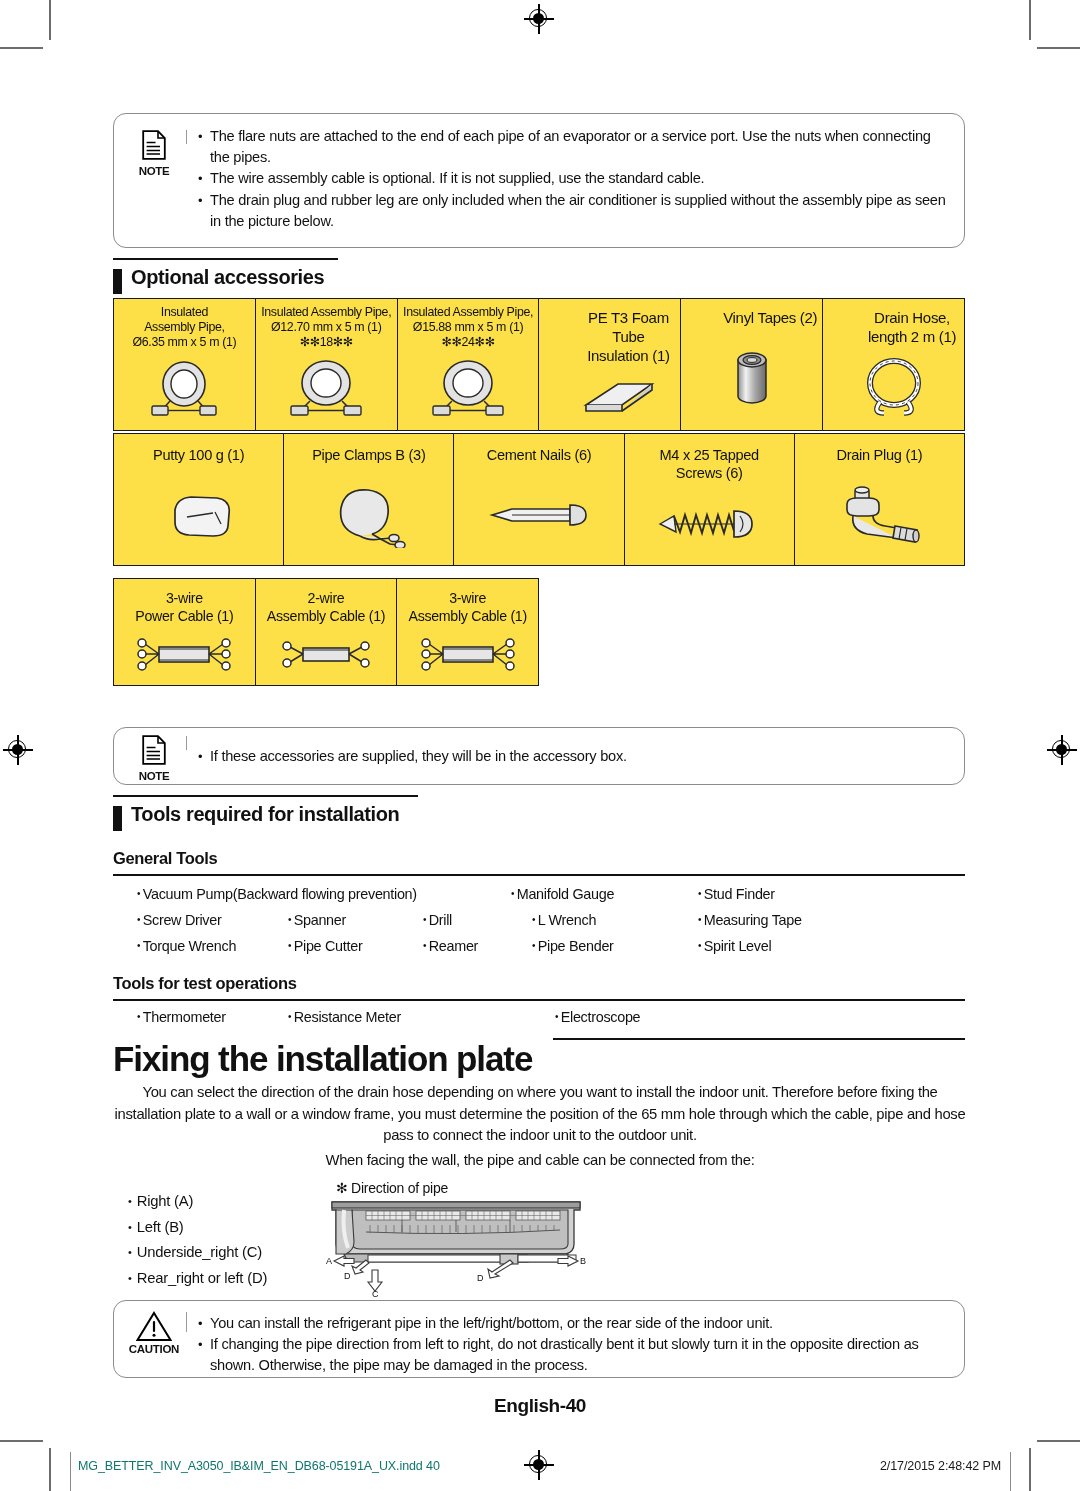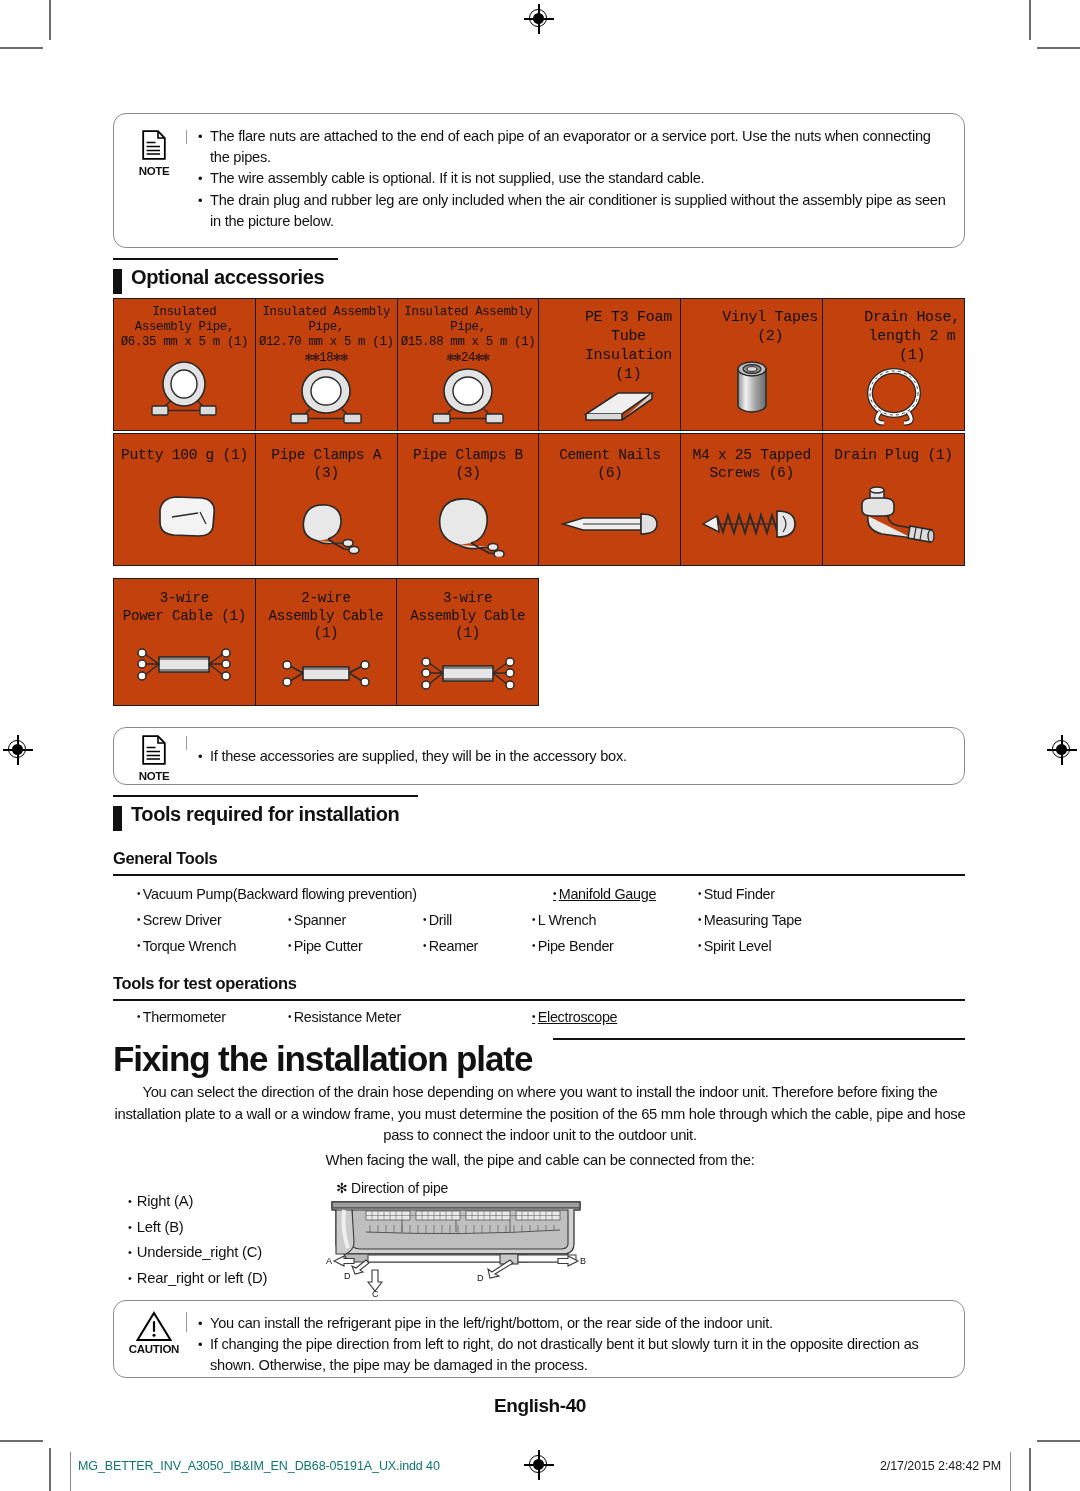--- a/index.html
+++ b/index.html
@@ -36,21 +36,21 @@
   .ico-label{font-size:11.5px;font-weight:bold;letter-spacing:-0.3px;margin-top:1px;line-height:12px;}
 
   
   .sec{position:absolute;}
   .sec .bar{position:absolute;left:0;top:3px;width:9px;height:25px;background:#111;}
   .sec .ttl{position:absolute;left:18px;top:0;font-size:20px;font-weight:bold;letter-spacing:-0.4px;
     white-space:nowrap;}
   .sec .rule{position:absolute;left:0;top:-8px;height:2.4px;background:#111;}
 
   
-  .tbl{position:absolute;border:1.8px solid #1a1a1a;box-sizing:border-box;display:flex;background:#c2410c;font-family:Liberation Mono, monospace;}
+  .tbl{position:absolute;border:1.8px solid #1a1a1a;box-sizing:border-box;display:flex;background:#fde047;}
   .tcell{flex:1 1 0;border-right:1.8px solid #1a1a1a;box-sizing:border-box;
     display:flex;flex-direction:column;align-items:center;}
   .tcell:last-child{border-right:none;}
   .tcell .cap{font-size:12.4px;line-height:15.2px;text-align:center;letter-spacing:-0.35px;
     padding:6px 3px 0;width:100%;box-sizing:border-box;}
   .tcell .art{flex:1;display:flex;align-items:center;justify-content:center;width:100%;}
   .big .cap{font-size:15px;line-height:19px;letter-spacing:-0.3px;padding-top:9px;padding-left:40px;}
   .r2 .cap{font-size:14.6px;line-height:18px;letter-spacing:-0.3px;padding-top:12px;}
   .r3 .cap{font-size:14.2px;line-height:17.5px;letter-spacing:-0.3px;padding-top:11px;}
 
@@ -251,32 +251,20 @@
       <div class="cap">Putty 100 g (1)</div>
       <div class="art">
         <svg width="92" height="58" viewBox="0 0 92 58">
           <path d="M22 24 Q24 12 38 11 L64 12 Q78 14 76 28 L75 40 Q74 50 60 50 L36 49 Q22 48 22 36 Z" fill="#f3f3f3" stroke="#2a2a2a" stroke-width="1.7"></path>
           <path d="M34 31 L60 27" stroke="#2a2a2a" stroke-width="1.3"></path>
           <path d="M62 26 L68 38" stroke="#2a2a2a" stroke-width="1.3"></path>
         </svg>
       </div>
     </div>
 
-    <div class="tcell r2">
-      <div class="cap">Pipe Clamps A (3)</div>
-      <div class="art">
-        <svg width="84" height="62" viewBox="0 0 84 62">
-          <path d="M34 48 Q16 44 20 26 Q24 10 42 12 Q58 14 57 30 Q56 42 44 46" fill="#e8e8e8" stroke="#2a2a2a" stroke-width="1.7"></path>
-          <path d="M34 48 Q40 52 50 50 L62 50" fill="#e8e8e8" stroke="#2a2a2a" stroke-width="1.7"></path>
-          <path d="M44 46 Q52 52 60 56 L68 57" fill="none" stroke="#2a2a2a" stroke-width="1.7"></path>
-          <ellipse cx="64" cy="50" rx="5" ry="3.6" fill="#e8e8e8" stroke="#2a2a2a" stroke-width="1.5"></ellipse>
-          <ellipse cx="70" cy="57" rx="5" ry="3.6" fill="#e8e8e8" stroke="#2a2a2a" stroke-width="1.5"></ellipse>
-        </svg>
-      </div>
-    </div>
 
     <div class="tcell r2">
       <div class="cap">Pipe Clamps B (3)</div>
       <div class="art">
         <svg width="90" height="66" viewBox="0 0 90 66">
           <path d="M36 54 Q14 48 17 26 Q21 6 44 8 Q66 11 64 32 Q62 48 48 52" fill="#e8e8e8" stroke="#2a2a2a" stroke-width="1.7"></path>
           <path d="M36 54 Q44 59 56 57 L68 56" fill="#e8e8e8" stroke="#2a2a2a" stroke-width="1.7"></path>
           <path d="M48 52 Q58 58 66 62 L74 63" fill="none" stroke="#2a2a2a" stroke-width="1.7"></path>
           <ellipse cx="70" cy="56" rx="5" ry="3.6" fill="#e8e8e8" stroke="#2a2a2a" stroke-width="1.5"></ellipse>
           <ellipse cx="76" cy="63" rx="5" ry="3.6" fill="#e8e8e8" stroke="#2a2a2a" stroke-width="1.5"></ellipse>
@@ -318,21 +306,21 @@
           <path d="M26 32 Q24 46 40 50 L70 54" fill="#e8e8e8" stroke="#2a2a2a" stroke-width="1.6"></path>
           <path d="M46 32 Q46 40 58 42 L70 44" fill="none" stroke="#2a2a2a" stroke-width="1.6"></path>
           <path d="M68 42 L90 46 L88 58 L66 54 Z" fill="#dcdcdc" stroke="#2a2a2a" stroke-width="1.6"></path>
           <path d="M74 43.5 L72 55 M80 44.5 L78 56" stroke="#2a2a2a" stroke-width="1.2"></path>
           <ellipse cx="89" cy="52" rx="3" ry="6" fill="#cfcfcf" stroke="#2a2a2a" stroke-width="1.4"></ellipse>
         </svg>
       </div>
     </div>
   </div>
 
-  <div class="tbl" style="left:113px;top:578px;width:426px;height:128px;">
+  <div class="tbl" style="left:113px;top:578px;width:426px;height:108px;">
 
     <div class="tcell r3">
       <div class="cap">3-wire<br>Power Cable (1)</div>
       <div class="art">
         <svg width="118" height="42" viewBox="0 0 118 42">
           <rect x="34" y="13" width="50" height="15" fill="#e6e6e6" stroke="#2a2a2a" stroke-width="1.6"></rect>
           <path d="M34 15 H84 M34 26 H84" stroke="#2a2a2a" stroke-width="1"></path>
           <path d="M34 20 L20 10 M34 20 L20 20 M34 20 L20 31" fill="none" stroke="#2a2a2a" stroke-width="1.5"></path>
           <path d="M84 20 L98 10 M84 20 L98 20 M84 20 L98 31" fill="none" stroke="#2a2a2a" stroke-width="1.5"></path>
           <circle cx="17" cy="9" r="4" fill="#fff" stroke="#2a2a2a" stroke-width="1.5"></circle>
@@ -407,21 +395,21 @@
     <div class="bar"></div>
     <div class="ttl">Tools required for installation</div>
   </div>
 
   <div class="subhead" style="left:113px;top:849px;">General Tools</div>
   <div class="hrule" style="left:113px;top:874px;width:852px;height:2.2px;"></div>
 
   <div class="tool-grid" style="left:113px;top:886px;width:852px;">
     <div class="tool-row">
       <span class="tool" style="left:24px;text-align:right;">Vacuum Pump(Backward flowing prevention)</span>
-      <span class="tool" style="left:440px;text-decoration:underline;">Manifold Gauge</span>
+      <span class="tool" style="left:398px;">Manifold Gauge</span>
       <span class="tool" style="left:585px;">Stud Finder</span>
     </div>
     <div class="tool-row">
       <span class="tool" style="left:24px;">Screw Driver</span>
       <span class="tool" style="left:175px;">Spanner</span>
       <span class="tool" style="left:310px;">Drill</span>
       <span class="tool" style="left:419px;">L Wrench</span>
       <span class="tool" style="left:585px;">Measuring Tape</span>
     </div>
     <div class="tool-row">
@@ -433,21 +421,21 @@
     </div>
   </div>
 
   <div class="subhead" style="left:113px;top:974px;">Tools for test operations</div>
   <div class="hrule" style="left:113px;top:999px;width:852px;height:2.2px;"></div>
 
   <div class="tool-grid" style="left:113px;top:1009px;width:852px;">
     <div class="tool-row">
       <span class="tool" style="left:24px;">Thermometer</span>
       <span class="tool" style="left:175px;">Resistance Meter</span>
-      <span class="tool" style="left:419px;text-decoration:underline;">Electroscope</span>
+      <span class="tool" style="left:442px;">Electroscope</span>
     </div>
   </div>
 
   <div class="hrule" style="left:553px;top:1038px;width:412px;height:2.4px;"></div>
   <div class="bigtitle" style="left:113px;top:1040px;">Fixing the installation plate</div>
 
   <div class="para" style="left:113px;top:1082px;width:854px;">You can select the direction of the drain hose depending on where you want to install the indoor unit. Therefore before fixing the installation plate to a wall or a window frame, you must determine the position of the 65 mm hole through which the cable, pipe and hose pass to connect the indoor unit to the outdoor unit.</div>
   <div class="para" style="left:113px;top:1150px;width:854px;">When facing the wall, the pipe and cable can be connected from the:</div>
 
   <div class="dirlist" style="left:128px;top:1189px;">

